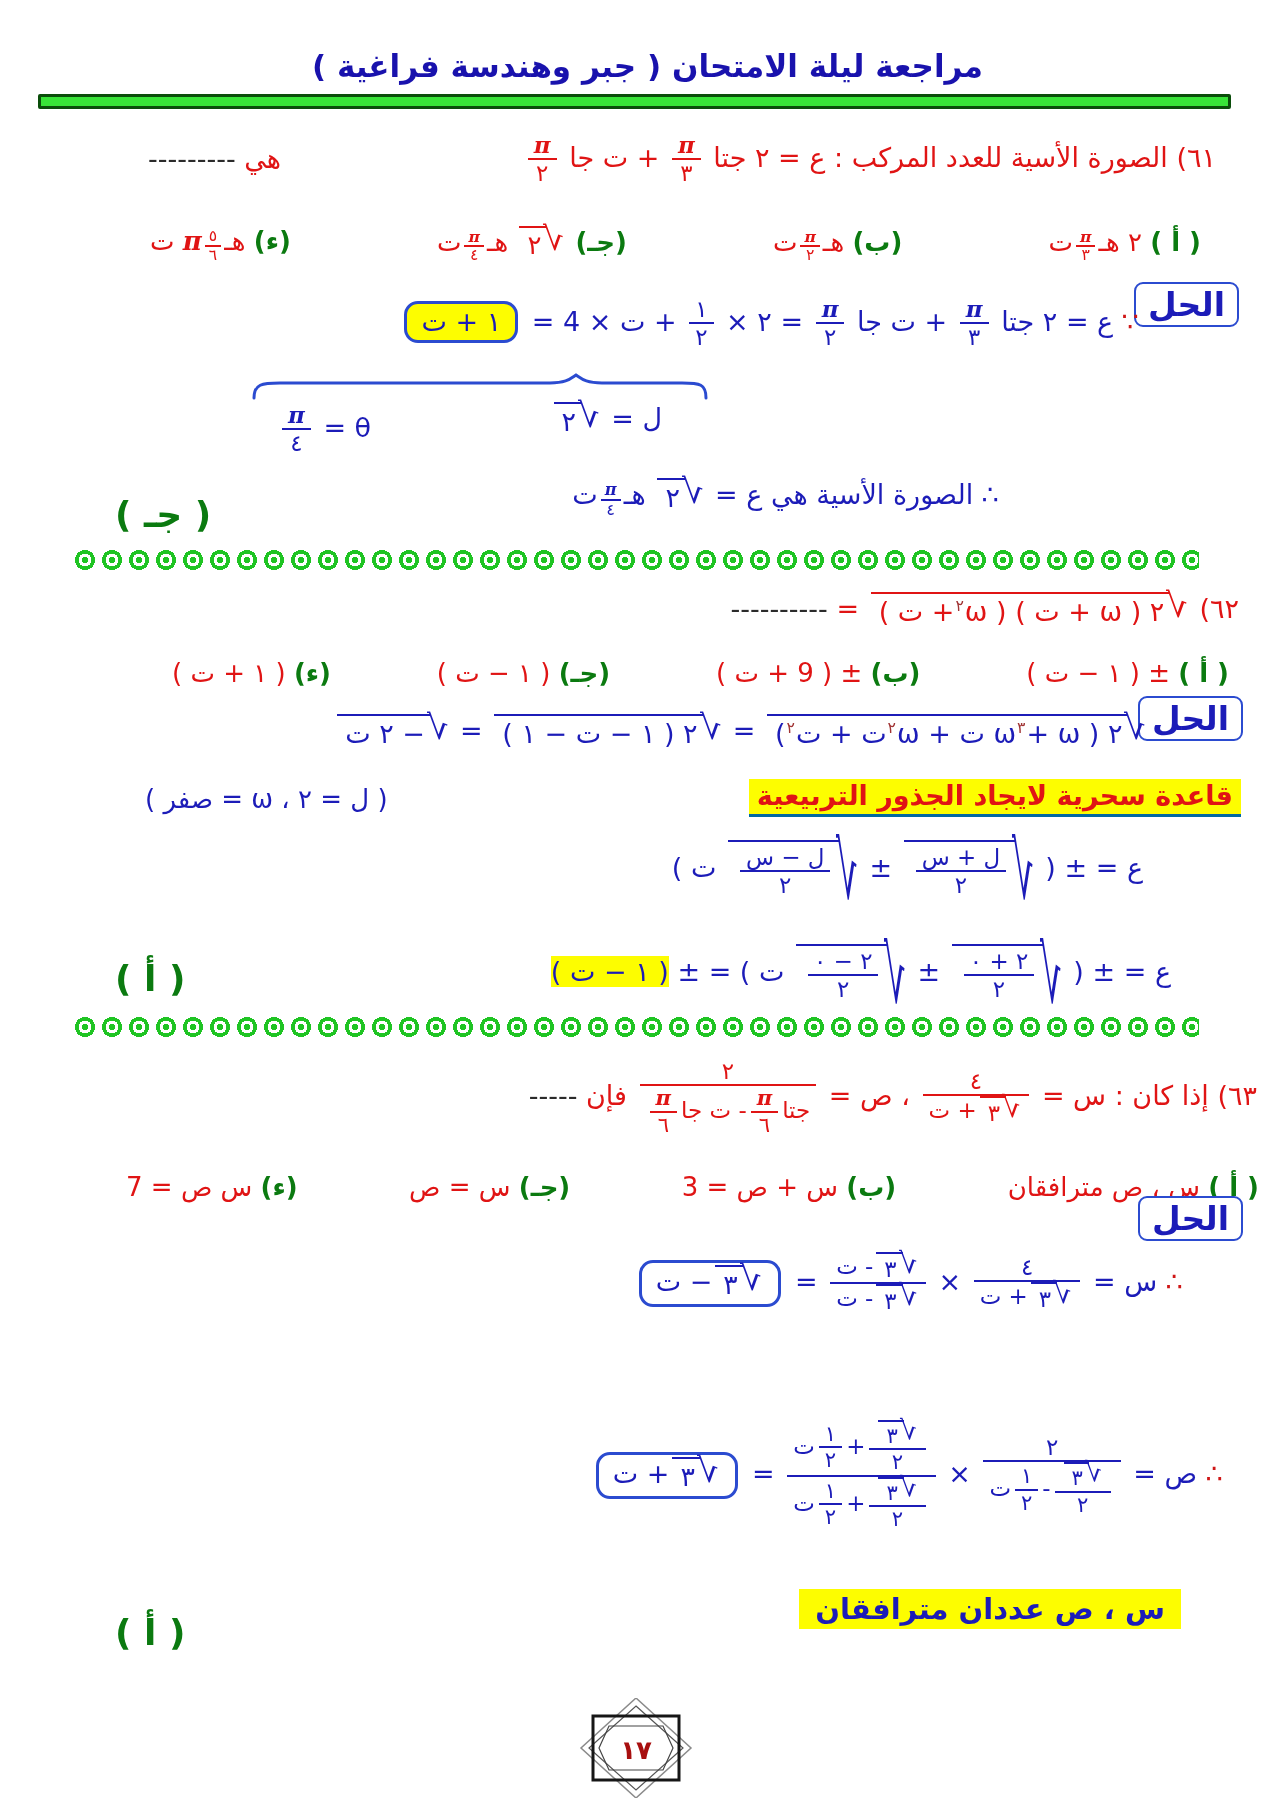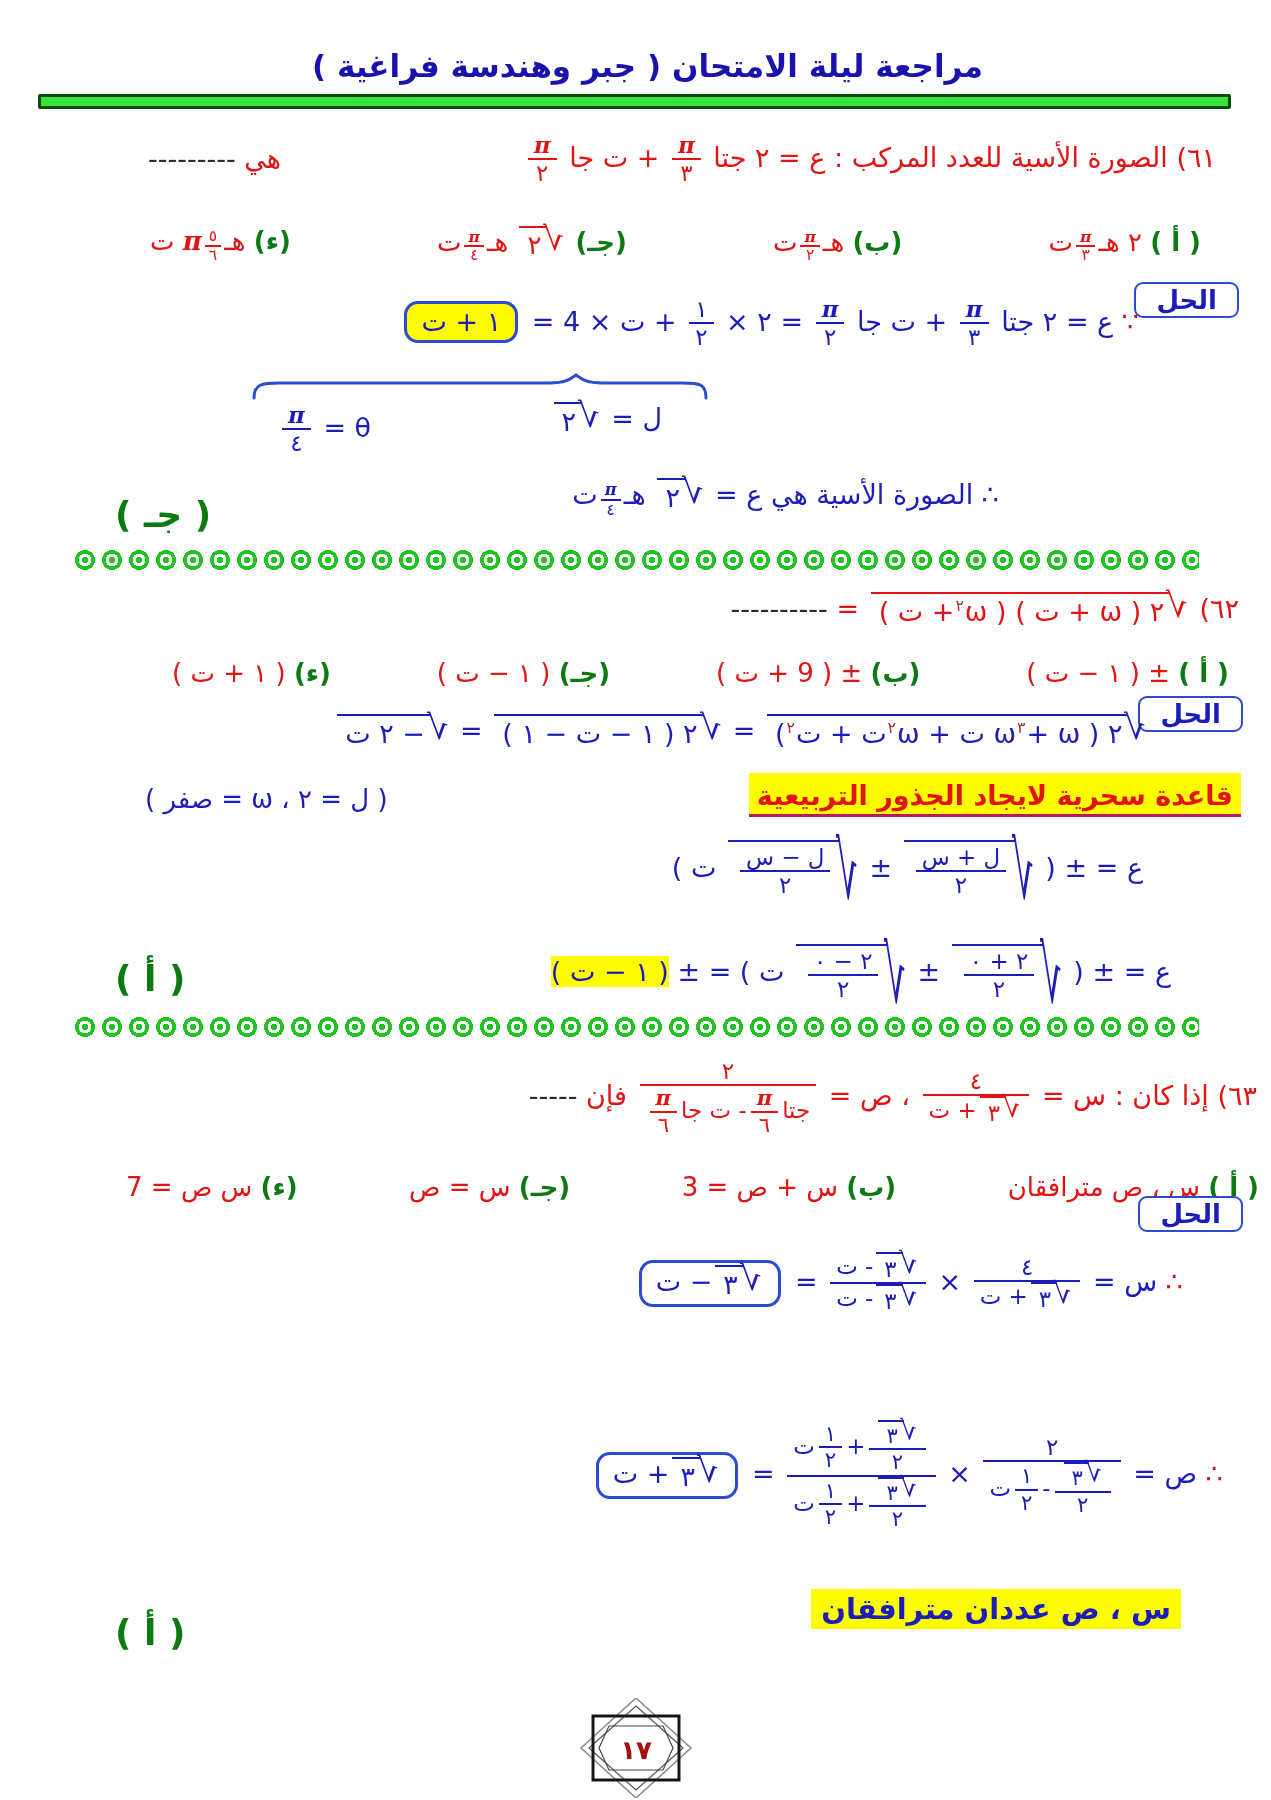--- a/index.html
+++ b/index.html
@@ -25,28 +25,28 @@
   .exp>.n{border-bottom:2px solid currentColor;padding:0 4px;align-self:stretch;text-align:center}
   .exp>.d{padding:0 4px}
   
   .sqrt{display:inline-flex;direction:rtl;align-items:flex-start;vertical-align:middle;margin:0 3px}
   .sqrt>.sg{font-size:1.25em;line-height:1;transform:scaleX(-1);margin-left:-4px;position:relative;top:-3px}
   .sqrt>.rd{border-top:2.5px solid currentColor;padding:2px 6px 0 8px}
   .sqrt.tall>.sg{transform:scaleX(-1) scaleY(2.35);transform-origin:50% 10%}
   .sup{display:inline-block;font-size:0.58em;position:relative;top:-0.65em;color:#a03333;margin:0 1px}
   .hl{background:#fdfd00}
   .bbox{display:inline-block;border:3px solid #2b4bd0;border-radius:14px;padding:2px 14px;margin:0 5px}
-  .hal{display:inline-block;border:2.5px solid #2b4bd0;border-radius:9px;padding:1px 20px;
-       color:#1c1cb8;font-weight:bold;font-size:26px;background:#fff}
+  .hal{display:inline-block;border:2.5px solid #2b4bd0;border-radius:9px;padding:1px 12px;
+       color:#1c1cb8;font-weight:bold;font-size:33px;background:#fff}
   .title{color:#1912ad;font-size:31px;font-weight:bold;text-align:center;width:100%}
   .gbar{background:#38e438;border:3px solid #0a4d0a;height:9px;border-radius:2px}
   .sep{height:26px;background-image:radial-gradient(circle at 13px 13px,
         #1fc423 0 3.5px, rgba(0,0,0,0) 3.5px 6.5px, #1fc423 6.5px 10px, rgba(0,0,0,0) 10px);
        background-size:27px 26px;background-repeat:repeat-x}
-  .rule{color:#e01414;font-weight:bold;border-bottom:3px solid #be185d;padding:7px 8px 3px;font-size:27px}
+  .rule{color:#e01414;font-weight:bold;border-bottom:3px solid #0369a1;padding:1px 8px 3px;font-size:27px}
   .choices{display:flex;direction:rtl;justify-content:space-between;align-items:center;white-space:nowrap}
   .chitem{font-size:26px;white-space:nowrap}
   .anskey{font-size:36px}
 </style>
 </head>
 <body>
 
 <div class="abs title" style="top:48px;left:12px">مراجعة ليلة الامتحان ( جبر وهندسة فراغية )</div>
 <div class="abs gbar" style="top:94px;left:38px;right:40px"></div>
 
@@ -353,21 +353,21 @@
         </span><span>ت</span></span>
     </span>
   <span>=</span>
   <span class="bbox"><span class="sqrt">
         <span class="sg">√</span>
         <span class="rd">٣</span>
       </span><span>+ ت</span></span>
 </div>
 
 <div class="abs mline" style="top:1592px;right:90px">
-  <span class="hl blue" style="font-weight:bold;font-size:29px;padding:3px 10px">س ، ص عددان مترافقان</span>
+  <span class="hl blue" style="font-weight:bold;font-size:29px;padding:3px 16px">س ، ص عددان مترافقان</span>
 </div>
 <div class="abs green anskey" style="top:1612px;left:115px">( أ )</div>
 
 <div class="abs" style="top:1698px;left:50%;transform:translateX(-50%)">
   <svg width="150" height="100" viewBox="0 0 150 100">
     <polygon points="75,0 130,50 75,100 20,50" fill="none" stroke="#8a8a8a" stroke-width="1.5"></polygon>
     <polygon points="75,8 122,50 75,92 28,50" fill="none" stroke="#555555" stroke-width="1.2"></polygon>
     <rect x="32" y="18" width="86" height="64" fill="none" stroke="#161616" stroke-width="3"></rect>
     <polygon points="48,28 102,28 112,50 102,72 48,72 38,50" fill="none" stroke="#444444" stroke-width="1.2"></polygon>
     <text x="75" y="61" text-anchor="middle" font-size="26" font-weight="bold" fill="#a80f0f">١٧</text>

